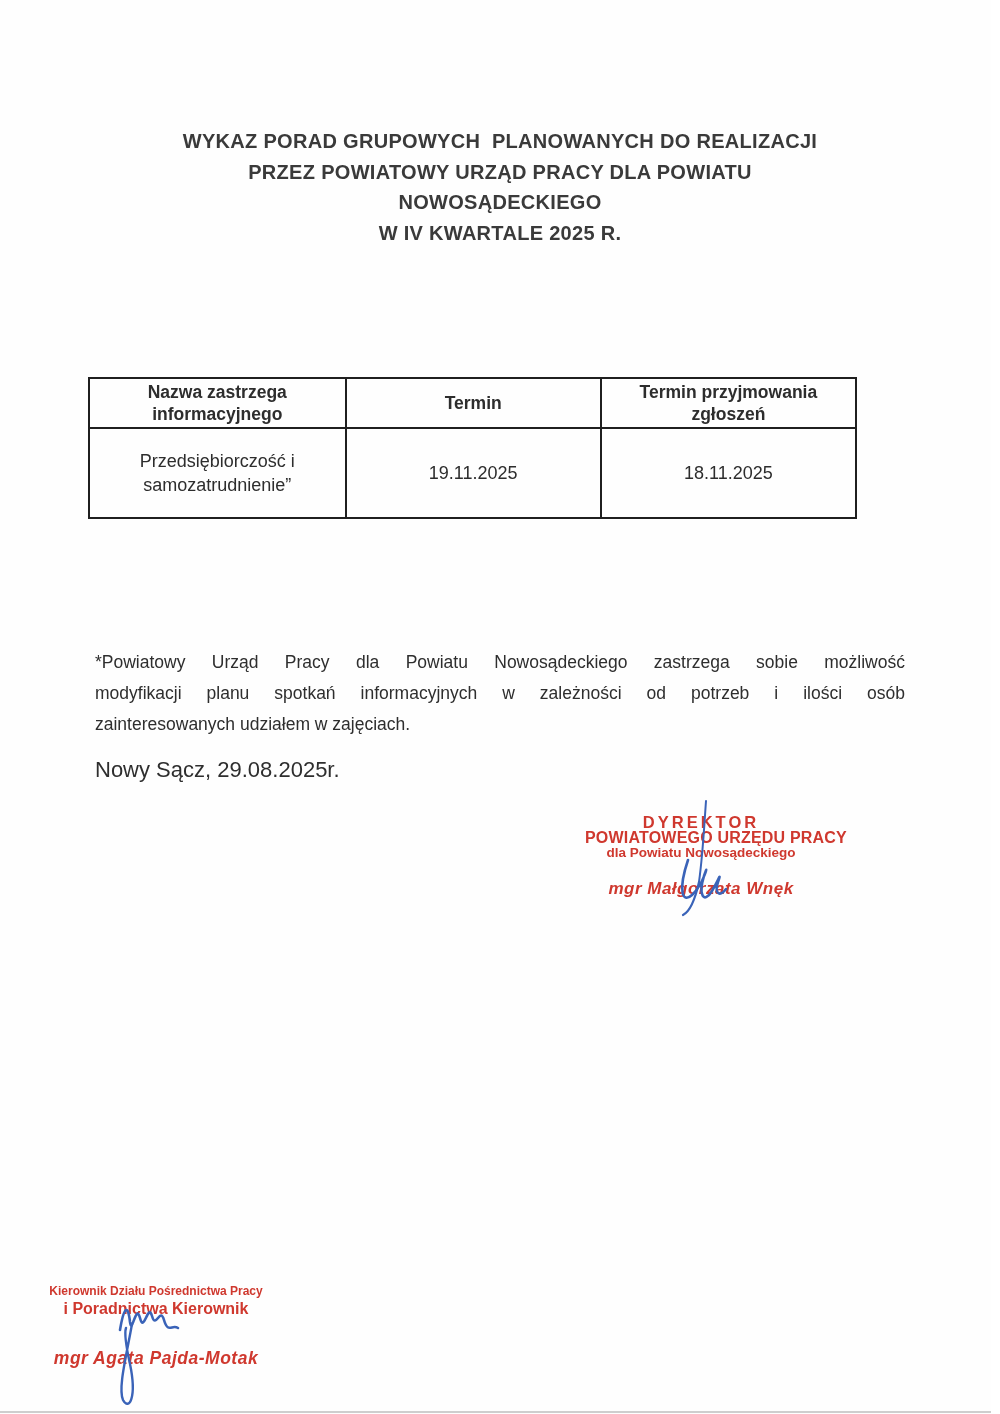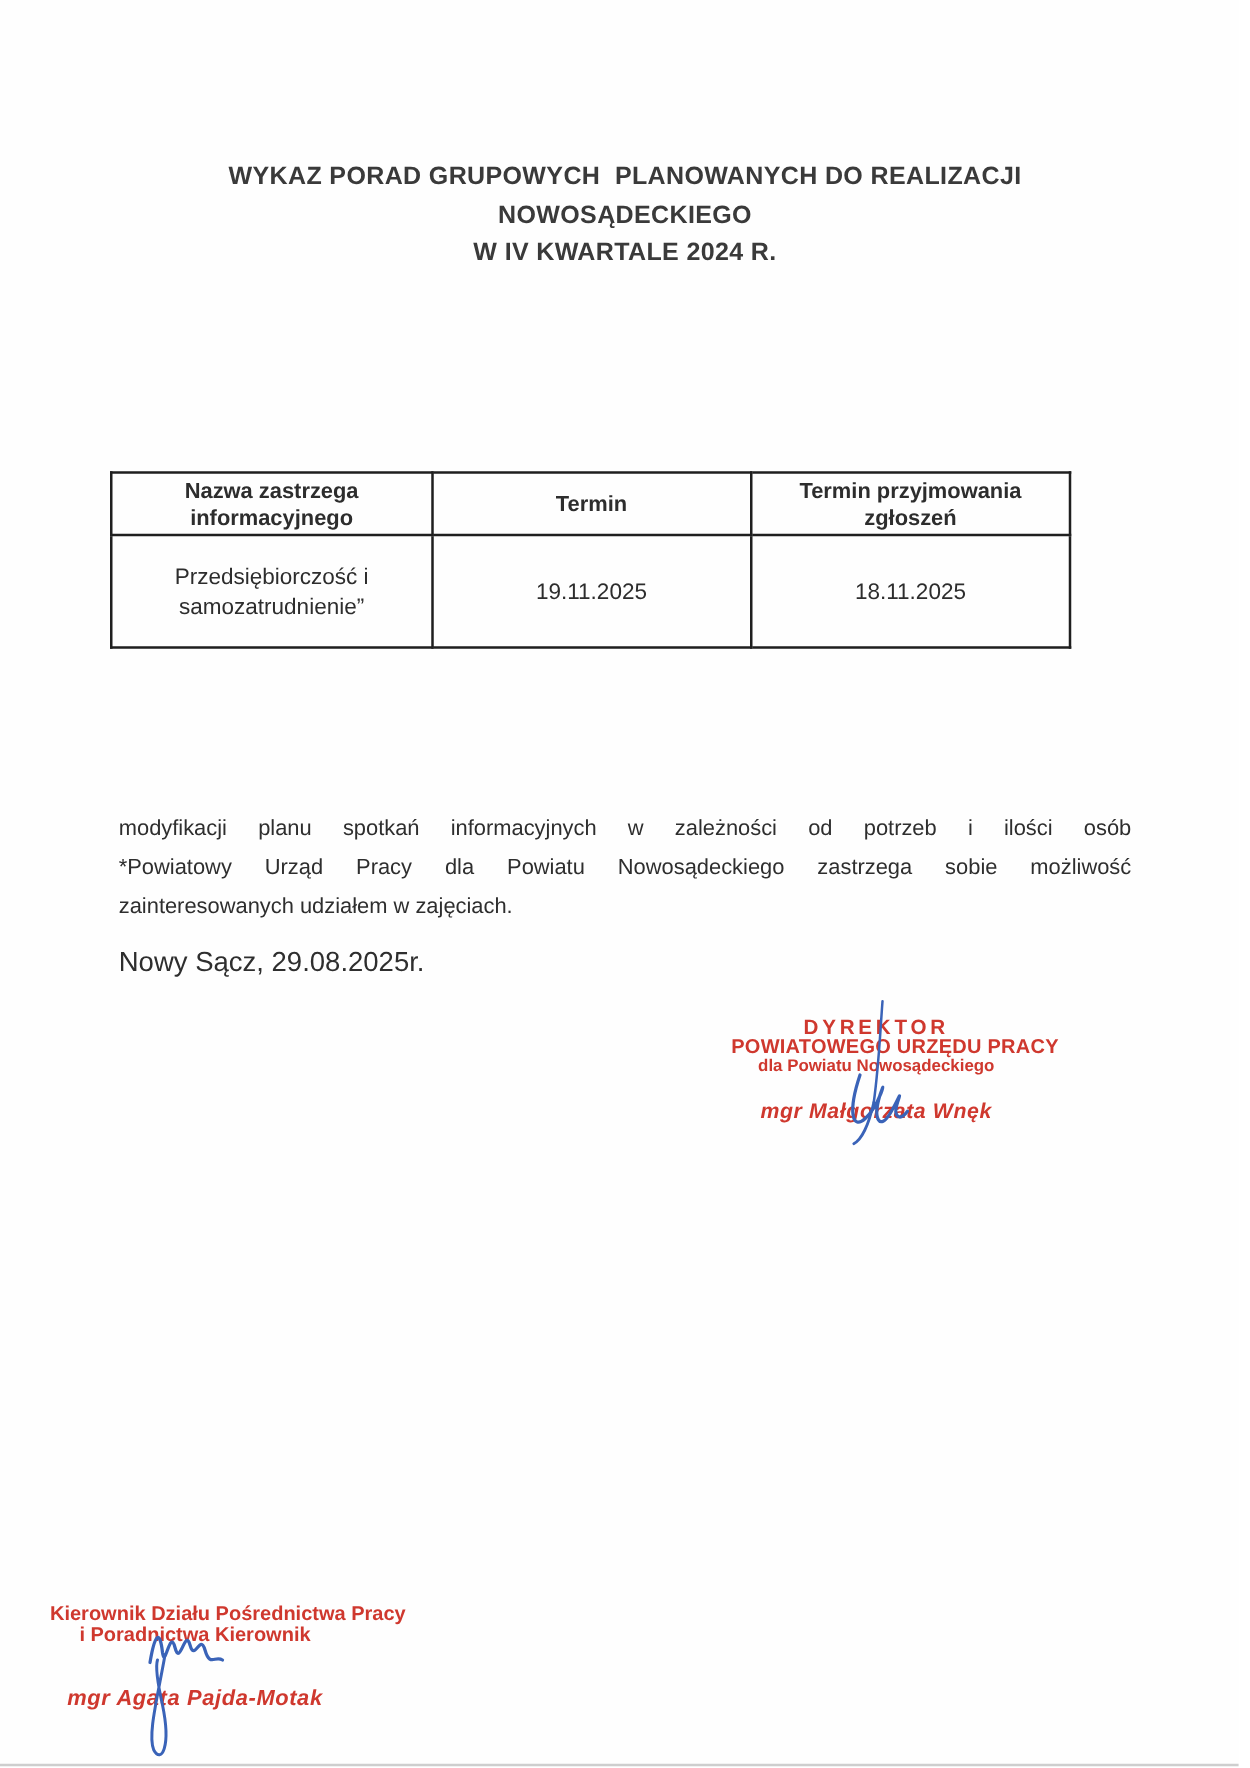--- a/index.html
+++ b/index.html
@@ -121,21 +121,21 @@
     font-style: italic;
     letter-spacing: 0.5px;
   }
 
   .manager-stamp {
     left: 40px;
     top: 1283px;
     width: 232px;
   }
   .manager-stamp .stamp-role1 {
-    font-size: 16px;
+    font-size: 12px;
     font-weight: bold;
     line-height: 17px;
     white-space: nowrap;
   }
   .manager-stamp .stamp-role2 {
     font-size: 16px;
     font-weight: bold;
     line-height: 18px;
   }
   .manager-stamp .stamp-name {
@@ -168,44 +168,45 @@
     opacity: 0.75;
   }
 </style>
 </head>
 <body>
 
 <div class="page">
 
   <div class="doc-title">
     <div class="title-line">WYKAZ PORAD GRUPOWYCH  PLANOWANYCH DO REALIZACJI</div>
+    <div class="title-line">PRZEZ POWIATOWY URZĄD PRACY DLA POWIATU</div>
     <div class="title-line">NOWOSĄDECKIEGO</div>
-    <div class="title-line">W IV KWARTALE 2024 R.</div>
+    <div class="title-line">W IV KWARTALE 2025 R.</div>
   </div>
 
   <table class="schedule-table">
     <thead>
       <tr>
         <th class="col-name">Nazwa zastrzega informacyjnego</th>
         <th class="col-termin">Termin</th>
         <th class="col-zglosz">Termin przyjmowania zgłoszeń</th>
       </tr>
     </thead>
     <tbody>
       <tr>
         <td>Przedsiębiorczość i samozatrudnienie”</td>
         <td>19.11.2025</td>
         <td>18.11.2025</td>
       </tr>
     </tbody>
   </table>
 
   <div class="footnote">
+    <div class="fn-line justified">*Powiatowy Urząd Pracy dla Powiatu Nowosądeckiego zastrzega sobie możliwość</div>
     <div class="fn-line justified">modyfikacji planu spotkań informacyjnych w zależności od potrzeb i ilości osób</div>
-    <div class="fn-line justified">*Powiatowy Urząd Pracy dla Powiatu Nowosądeckiego zastrzega sobie możliwość</div>
     <div class="fn-line">zainteresowanych udziałem w zajęciach.</div>
   </div>
 
   <div class="dateline">Nowy Sącz, 29.08.2025r.</div>
 
   <div class="stamp director-stamp">
     <div class="stamp-role">DYREKTOR</div>
     <div class="stamp-org">POWIATOWEGO URZĘDU PRACY</div>
     <div class="stamp-org2">dla Powiatu Nowosądeckiego</div>
     <div class="stamp-name">mgr Małgorzata Wnęk</div>

